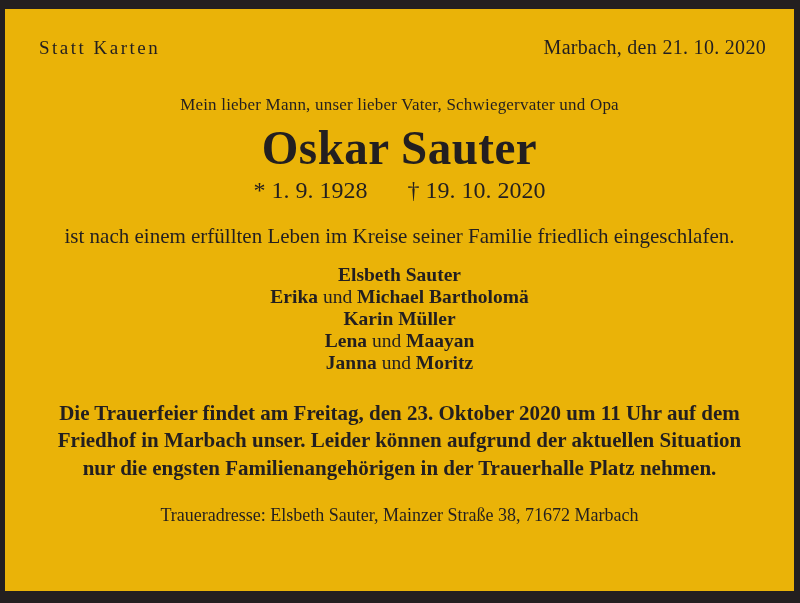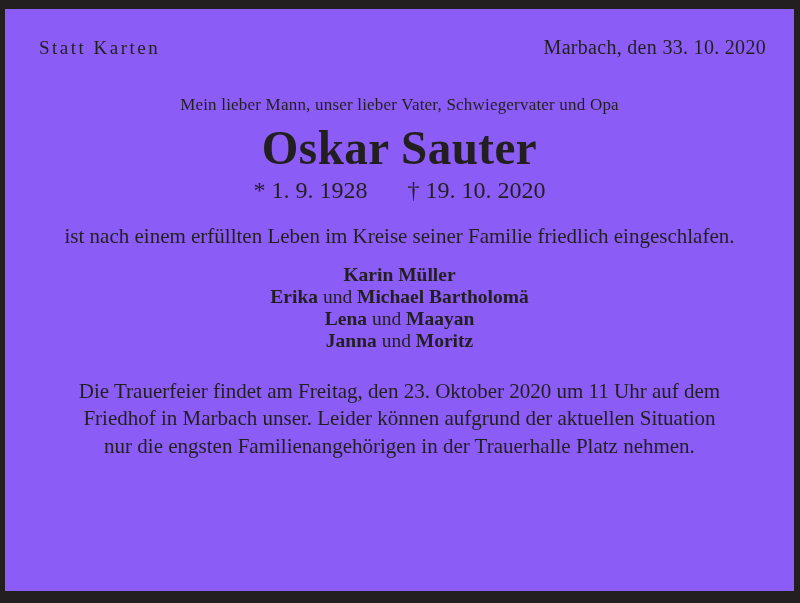--- a/index.html
+++ b/index.html
@@ -5,21 +5,21 @@
   html, body {
     margin: 0;
     padding: 0;
     background: #ffffff;
   }
   .card {
     position: relative;
     width: 800px;
     height: 603px;
     box-sizing: border-box;
-    background: #8b5cf6;
+    background: #eab308;
     border-style: solid;
     border-color: #231f20;
     border-width: 9px 6px 12px 5px;
     overflow: hidden;
     font-family: "Liberation Serif", serif;
     color: #231f20;
   }
   .card::after {
     content: "";
     position: absolute;
@@ -83,58 +83,61 @@
     line-height: 22px;
     font-weight: bold;
   }
   .family .connector {
     font-weight: normal;
   }
   .service {
     margin-top: 26px;
     font-size: 21px;
     line-height: 27.5px;
+    font-weight: bold;
   }
   .address {
     margin-top: 23px;
     font-size: 18px;
   }
 </style>
 </head>
 <body>
 
 <div class="card">
   <div class="content">
 
     <div class="header-row">
       <span class="statt-karten">Statt Karten</span>
-      <span class="place-date">Marbach, den 33. 10. 2020</span>
+      <span class="place-date">Marbach, den 21. 10. 2020</span>
     </div>
 
     <div class="salutation">Mein lieber Mann, unser lieber Vater, Schwiegervater und Opa</div>
 
     <h1 class="title">Oskar Sauter</h1>
 
     <div class="dates">
       <span>* 1. 9. 1928</span>
       <span>† 19. 10. 2020</span>
     </div>
 
     <div class="intro">
       <div>ist nach einem erfüllten Leben im Kreise seiner Familie friedlich eingeschlafen.</div>
     </div>
 
     <div class="family">
+      <div><span>Elsbeth Sauter</span><span class="connector"></span><span></span></div>
+      <div><span>Erika</span><span class="connector"> und </span><span>Michael Bartholomä</span></div>
       <div><span>Karin Müller</span><span class="connector"></span><span></span></div>
-      <div><span>Erika</span><span class="connector"> und </span><span>Michael Bartholomä</span></div>
       <div><span>Lena</span><span class="connector"> und </span><span>Maayan</span></div>
       <div><span>Janna</span><span class="connector"> und </span><span>Moritz</span></div>
     </div>
 
     <div class="service">
       <div>Die Trauerfeier findet am Freitag, den 23. Oktober 2020 um 11 Uhr auf dem</div>
       <div>Friedhof in Marbach unser. Leider können aufgrund der aktuellen Situation</div>
       <div>nur die engsten Familienangehörigen in der Trauerhalle Platz nehmen.</div>
     </div>
 
+    <div class="address">Traueradresse: Elsbeth Sauter, Mainzer Straße 38, 71672 Marbach</div>
 
   </div>
 </div>
 
 </body></html>

